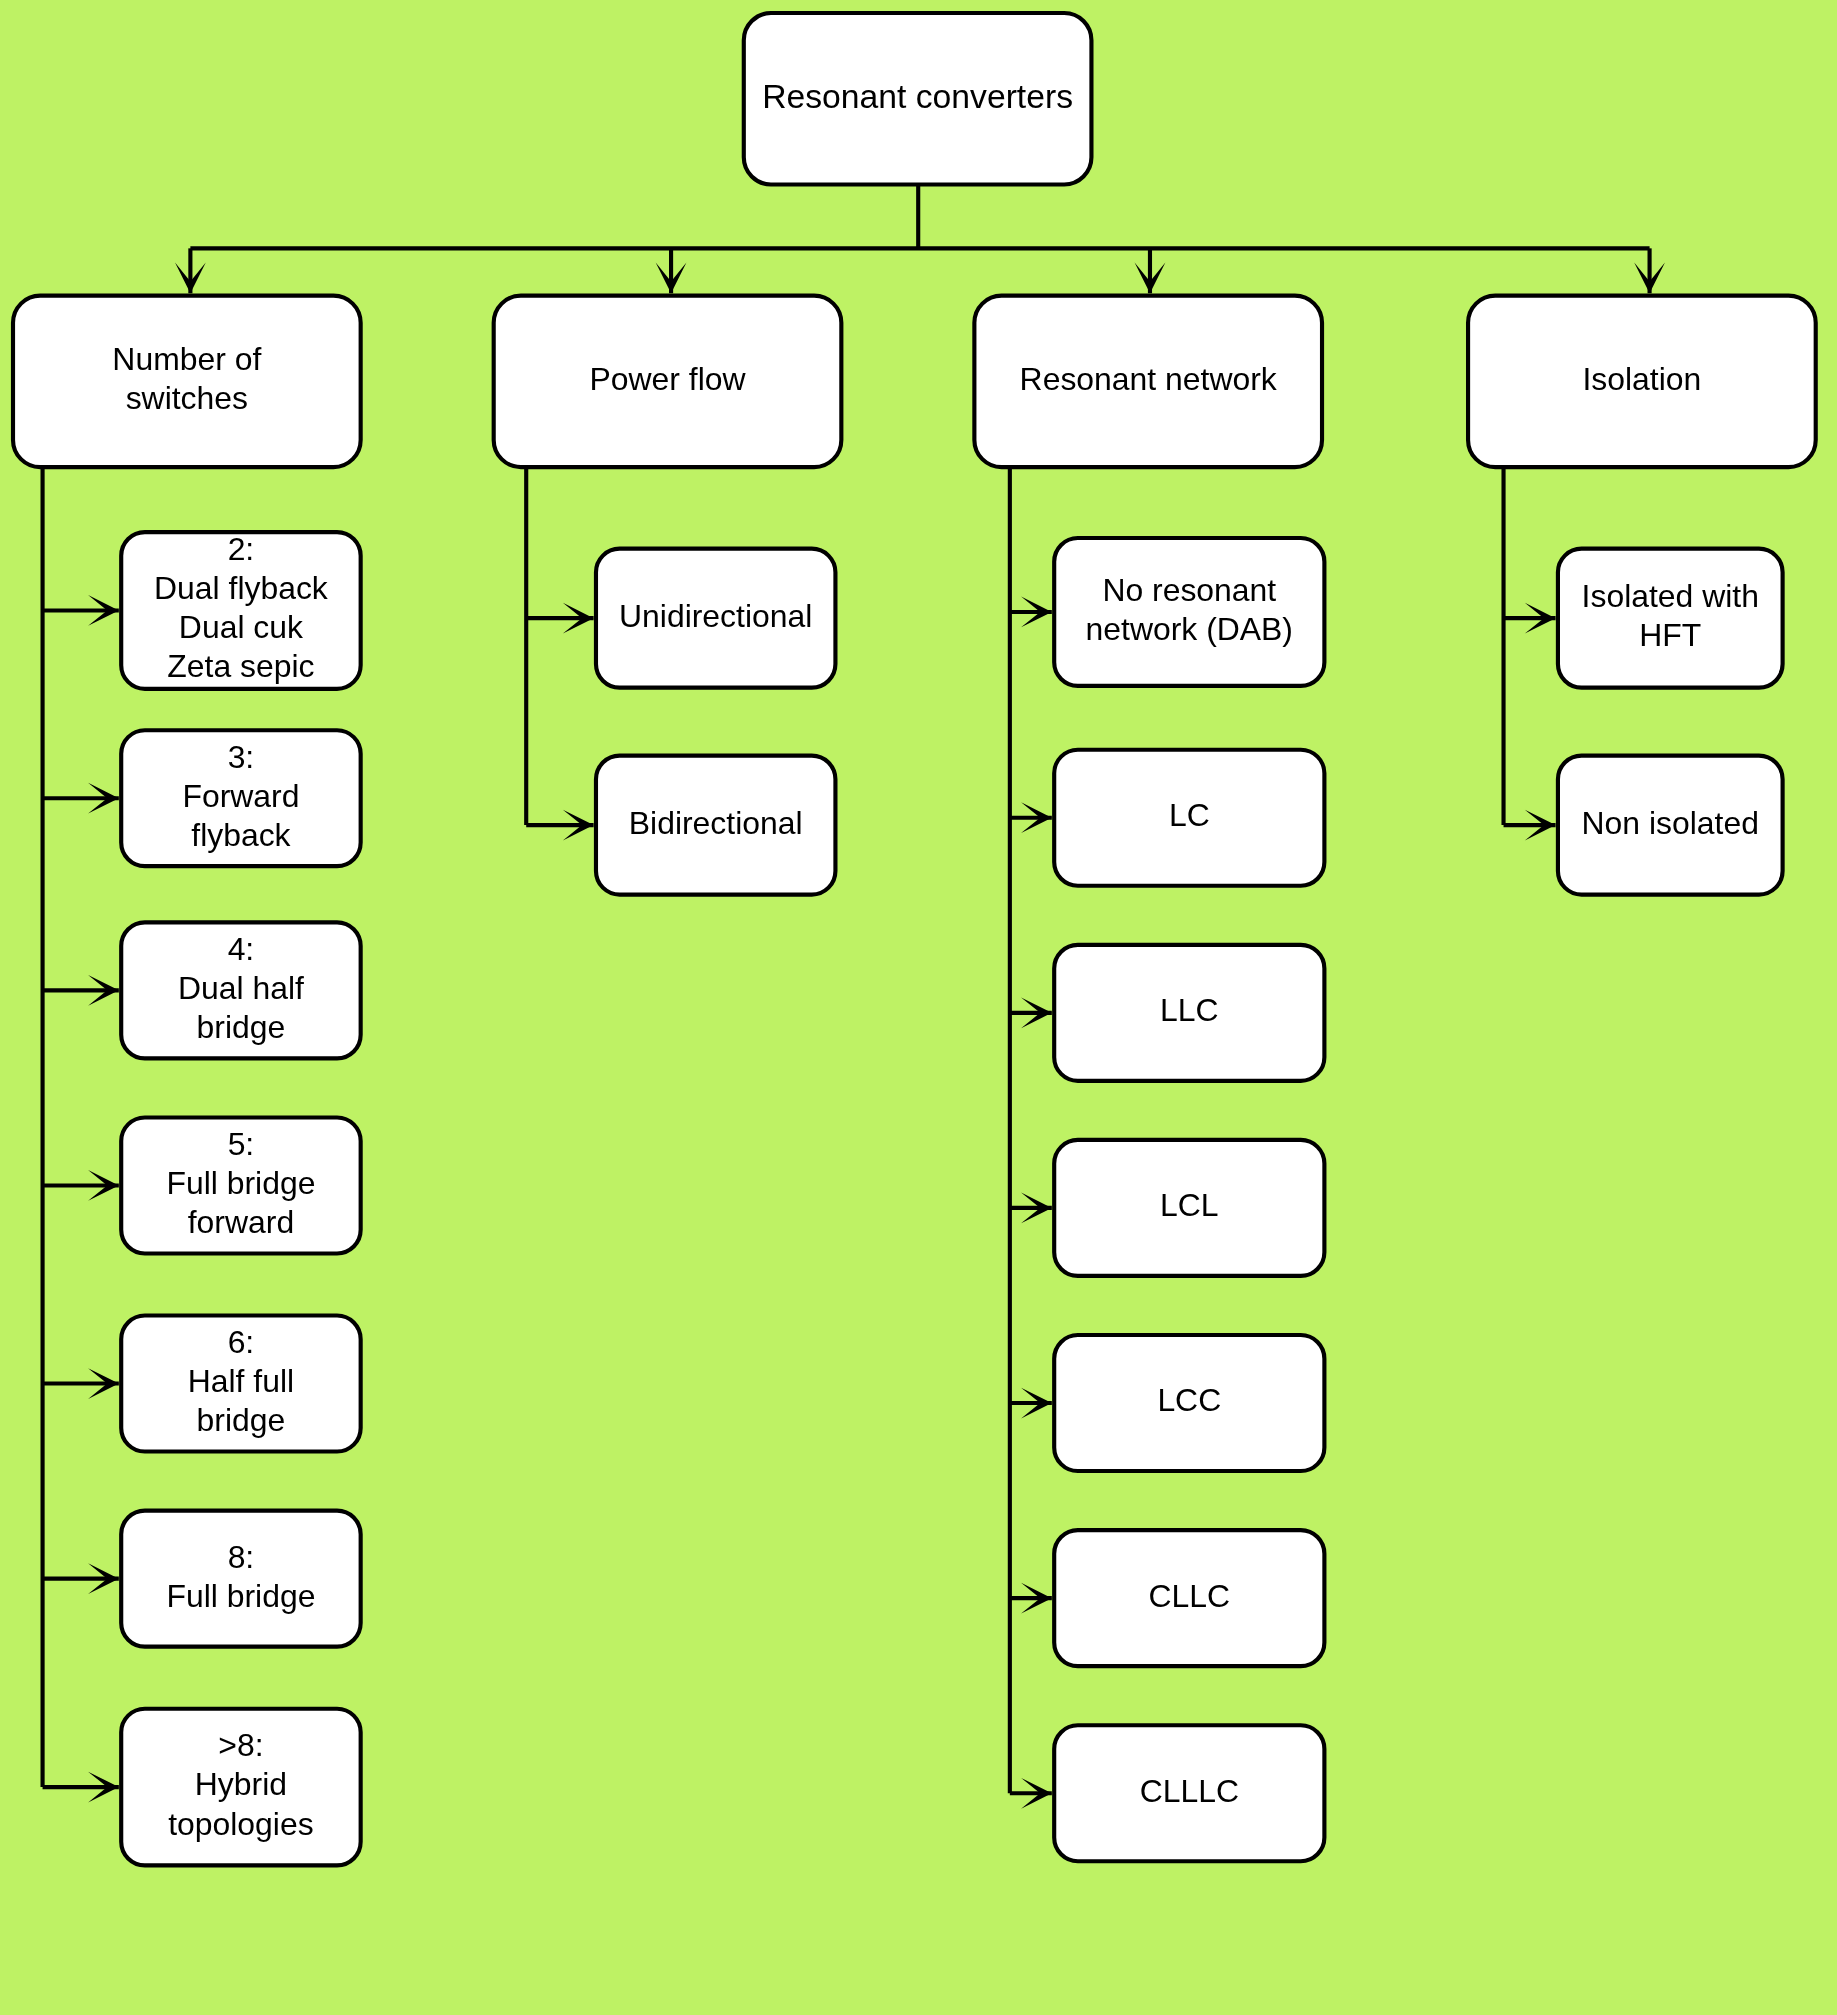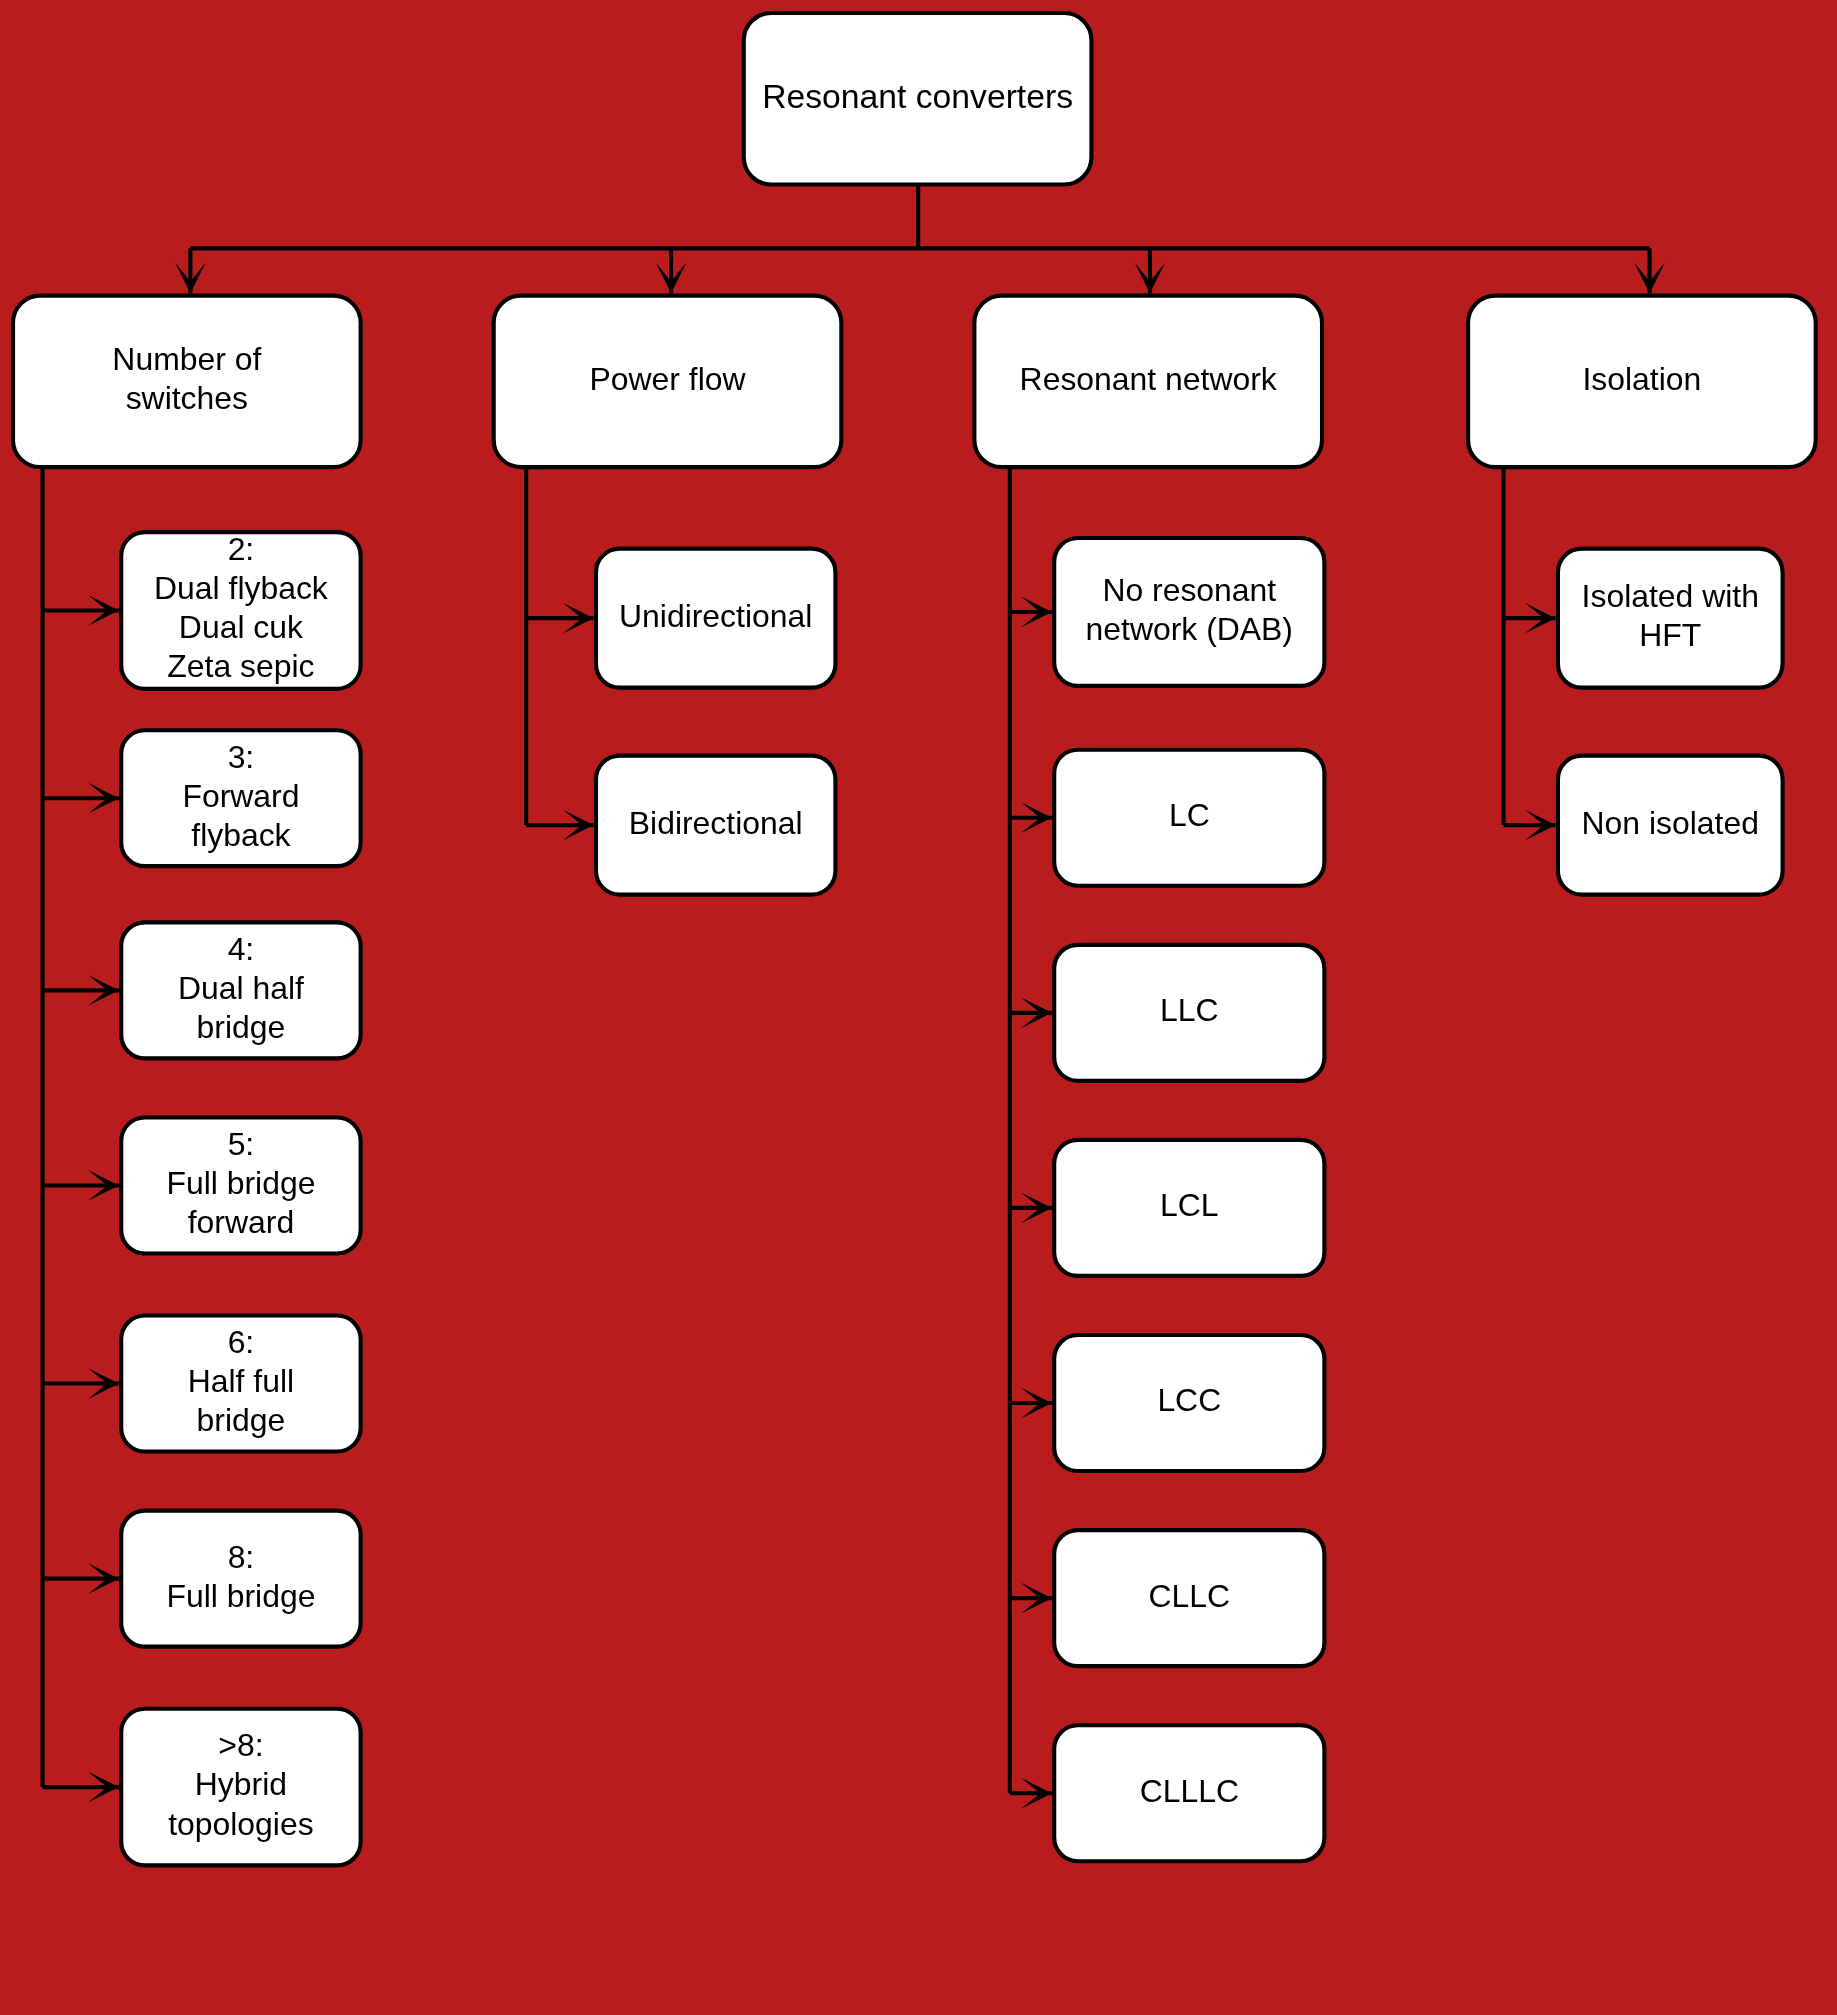--- a/index.html
+++ b/index.html
@@ -4,21 +4,21 @@
 <style>
   html, body {
     margin: 0;
     padding: 0;
     background: #ffffff;
   }
   #diagram-root {
     position: relative;
     width: 1837px;
     height: 2015px;
-    background: #b91c1c;
+    background: #bef264;
     font-family: "Liberation Sans", sans-serif;
   }
   svg.flow {
     display: block;
     width: 1837px;
     height: 2015px;
   }
   .node-rect {
     fill: #ffffff;
     stroke: #000000;

